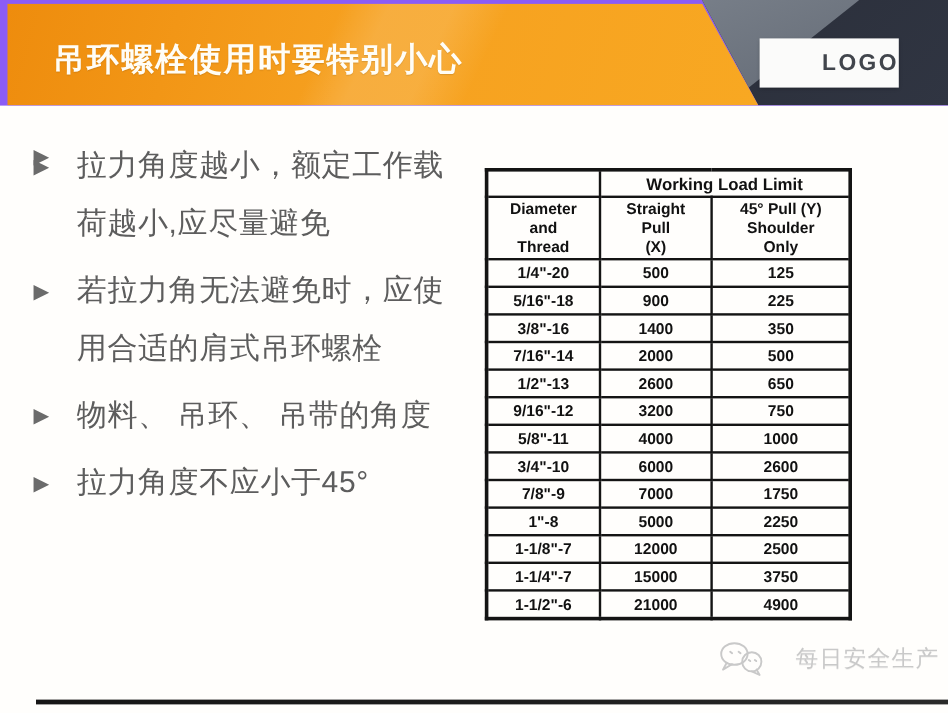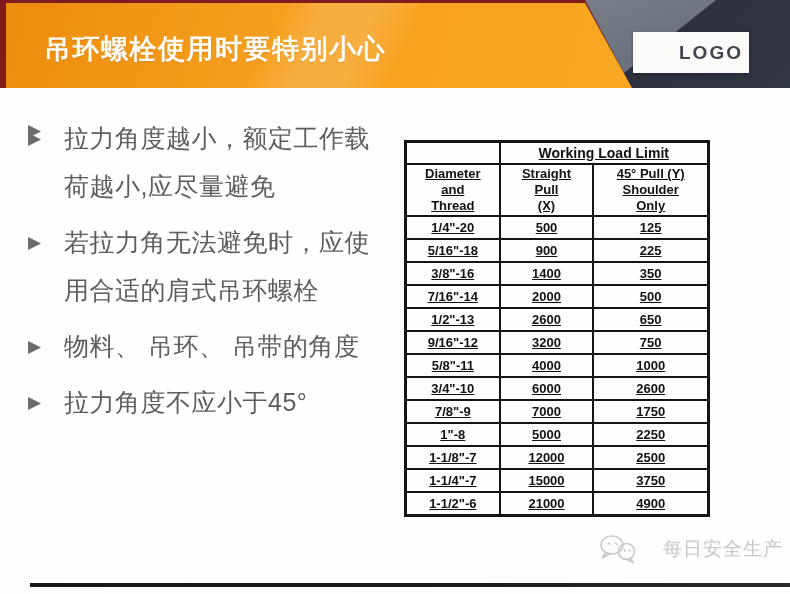--- a/index.html
+++ b/index.html
@@ -9,21 +9,21 @@
     --watermark:#c9c9c9; --logo-text:#41454c;
   }
   *{box-sizing:border-box;margin:0;padding:0}
   html,body{width:790px;height:594px}
   body{
     position:relative;background:#fffefc;overflow:hidden;
     font-family:"Liberation Sans","DejaVu Sans",sans-serif;
   }
 
   
-  .hdr{position:absolute;left:0;top:0;width:790px;height:88px;background:#7f1d1d}
+  .hdr{position:absolute;left:0;top:0;width:790px;height:88px;background:#8b5cf6}
   .hdr-dark{
     position:absolute;left:0;top:0;width:790px;height:88px;
     background:linear-gradient(135deg,var(--header-dark) 40%,var(--header-dark-2) 100%);
     clip-path:polygon(585px 0,790px 0,790px 88px,632px 88px);
   }
   .hdr-gray{
     position:absolute;left:0;top:0;width:790px;height:88px;
     background:linear-gradient(160deg,#828a95 0%,var(--header-gray) 45%,#5f6671 100%);
     clip-path:polygon(585px 0,716px 0,624px 73px);
   }
@@ -36,21 +36,21 @@
     content:"";position:absolute;inset:0;
     background:linear-gradient(115deg,transparent 42%,rgba(255,255,255,.14) 48%,rgba(255,255,255,.14) 56%,transparent 63%);
   }
   .hdr-title{
     position:absolute;left:44px;top:36px;z-index:3;
     color:#fffdf6;font-size:27px;font-weight:600;letter-spacing:1.5px;line-height:1;
     text-shadow:0 1px 1px rgba(0,0,0,.12);
   }
   .logo-box{
     position:absolute;left:633px;top:32px;width:116px;height:41px;z-index:3;
-    background:#fbfbfa;display:flex;align-items:center;justify-content:flex-start;
+    background:#fbfbfa;display:flex;align-items:center;justify-content:flex-end;
     box-shadow:0 1px 3px rgba(0,0,0,.35);
     padding-left:46px;
   }
   .logo-box span{color:var(--logo-text);font-size:19px;font-weight:bold;letter-spacing:2px}
 
   
   .bullets{position:absolute;left:28px;top:106px;width:352px;list-style:none}
   .bullets li{
     position:relative;padding-left:36px;margin-bottom:8px;
     color:var(--body-text);font-size:25px;line-height:48px;letter-spacing:.5px;
@@ -62,21 +62,21 @@
 
   
   .wll-table{
     position:absolute;left:404px;top:140px;width:306px;
     border-collapse:collapse;background:#fffefc;
     border:3px solid var(--table-border);
     color:#111;text-align:center;
   }
   .wll-table th,.wll-table td{
     border:2px solid var(--table-border);
-    font-weight:bold;font-size:13px;padding:1px 18px;text-decoration:underline;
+    font-weight:bold;font-size:13px;padding:1px 18px;
   }
   .wll-table thead tr:first-child th{height:22px;font-size:14px}
   .wll-table thead tr:last-child th{height:37px;white-space:pre-line;line-height:1.25}
   .wll-table td{height:23px}
   .wll-table col.c1{width:92px}
   .wll-table col.c2{width:95px}
   .wll-table col.c3{width:119px}
 
   
   .watermark{

